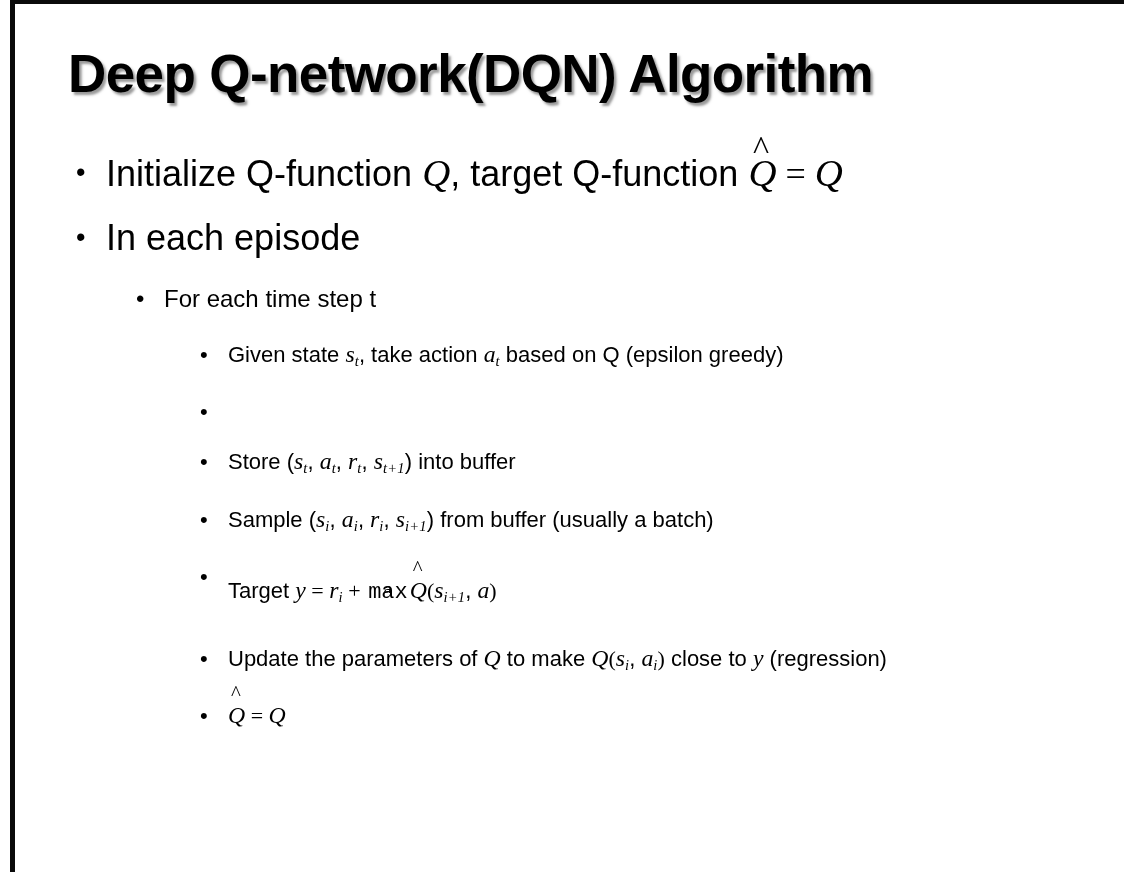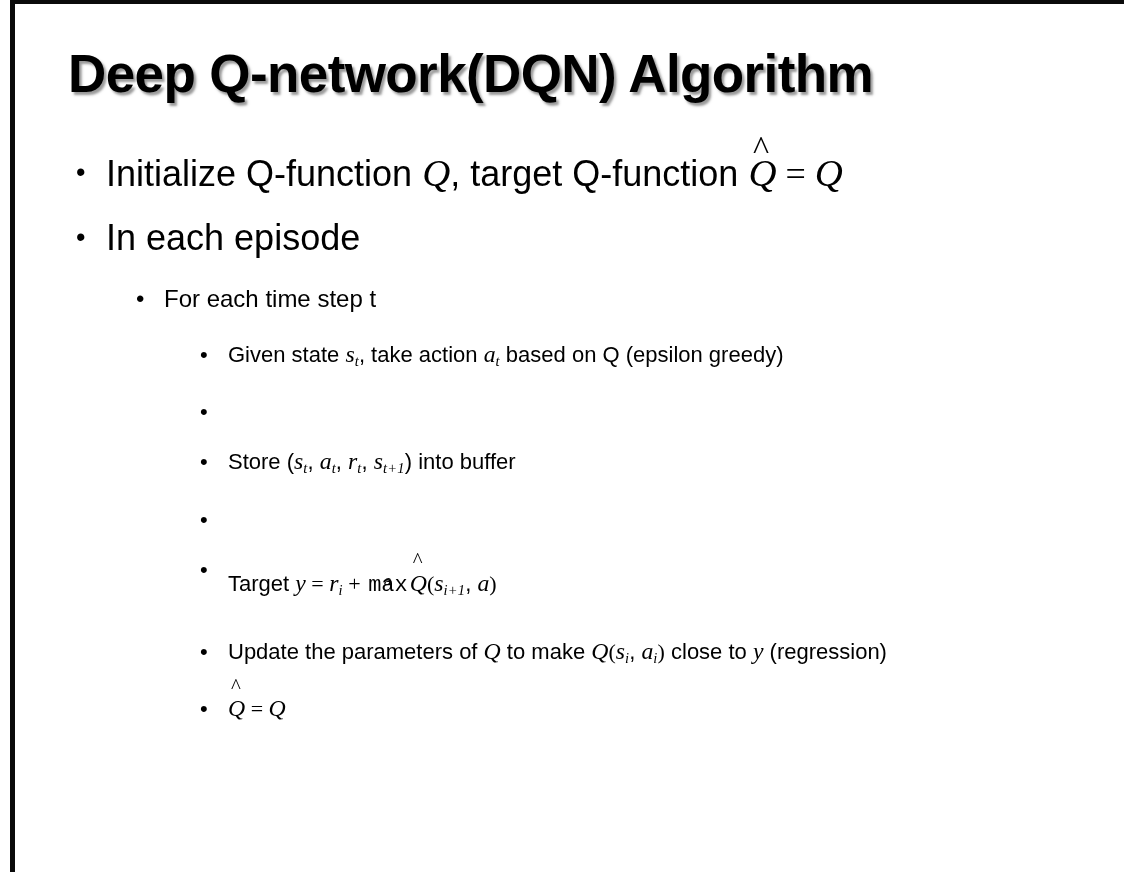--- a/index.html
+++ b/index.html
@@ -170,20 +170,21 @@
       <span class="bullet-glyph">•</span>
     </div>
 
     <div class="bullet-row lvl3">
       <span class="bullet-glyph">•</span>
       <span class="bullet-text"><span>Store (</span><span class="mi">s</span><span class="msub">t</span><span>, </span><span class="mi">a</span><span class="msub">t</span><span>, </span><span class="mi">r</span><span class="msub">t</span><span>, </span><span class="mi">s</span><span class="msub">t+1</span><span>) into buffer</span></span>
     </div>
 
     <div class="bullet-row lvl3">
       <span class="bullet-glyph">•</span>
+      <span class="bullet-text"><span>Sample (</span><span class="mi">s</span><span class="msub">i</span><span>, </span><span class="mi">a</span><span class="msub">i</span><span>, </span><span class="mi">r</span><span class="msub">i</span><span>, </span><span class="mi">s</span><span class="msub">i+1</span><span>) from buffer (usually a batch)</span></span>
     </div>
 
     <div class="bullet-row lvl3">
       <span class="bullet-glyph">•</span>
       <span class="bullet-text"><span>Target </span><span class="mi">y</span><span class="mop"> = </span><span class="mi">r</span><span class="msub">i</span><span class="mop"> + </span><span class="maxop"><span>max</span><span class="limit">a</span></span><span class="hat-wrap"><span class="hat">^</span><span class="mi">Q</span></span><span class="mop">(</span><span class="mi">s</span><span class="msub">i+1</span><span>, </span><span class="mi">a</span><span class="mop">)</span></span>
     </div>
 
     <div class="bullet-row lvl3">
       <span class="bullet-glyph">•</span>
       <span class="bullet-text"><span>Update the parameters of </span><span class="mi">Q</span><span> to make </span><span class="mi">Q</span><span class="mop">(</span><span class="mi">s</span><span class="msub">i</span><span>, </span><span class="mi">a</span><span class="msub">i</span><span class="mop">)</span><span> close to </span><span class="mi">y</span><span> (regression)</span></span>

